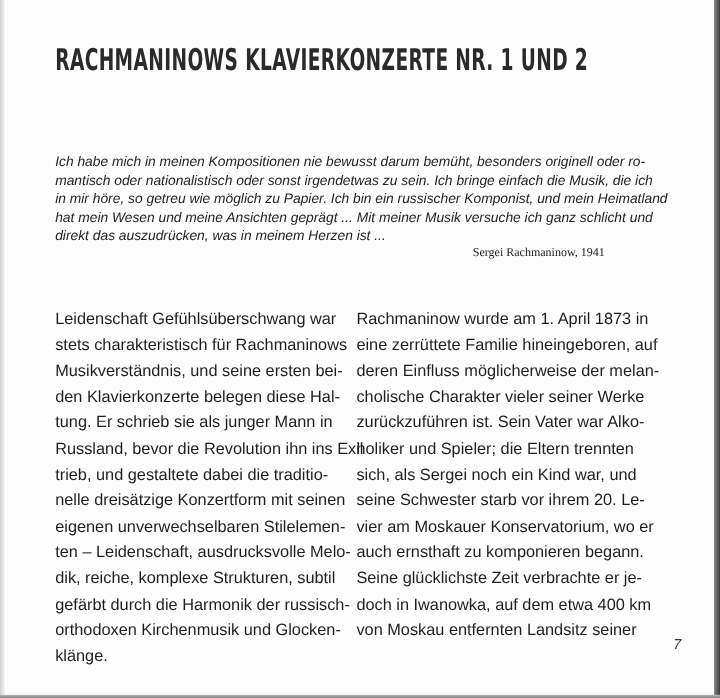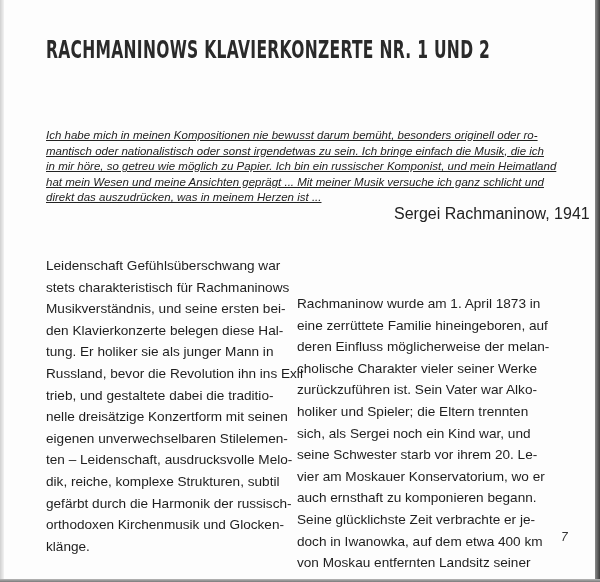--- a/index.html
+++ b/index.html
@@ -48,49 +48,48 @@
     }
     .epigraph {
       position: absolute;
       left: 46px;
       top: 128px;
       width: 505px;
       font-style: italic;
       font-size: 11.5px;
       line-height: 15.6px;
       color: #222;
-      text-decoration: underline;
     }
     .epigraph-line {
       display: block;
       white-space: nowrap;
     }
     .attribution {
       position: absolute;
       left: 394px;
       top: 205px;
-      font-size: 16px;
+      font-size: 10px;
       color: #222;
       white-space: nowrap;
+      font-family: Liberation Serif, serif;
     }
     .column {
       position: absolute;
       top: 255px;
       font-size: 13.6px;
       line-height: 21.6px;
       color: #1e1e1e;
     }
     .col-left {
       left: 46px;
       width: 214px;
     }
     .col-right {
       left: 297px;
       width: 212px;
-      margin-top: 38px;
     }
     .line {
       display: block;
       white-space: nowrap;
       text-align: justify;
       text-align-last: justify;
     }
     .line.last {
       text-align-last: left;
     }
@@ -119,21 +118,21 @@
   <span class="epigraph-line">hat mein Wesen und meine Ansichten geprägt ... Mit meiner Musik versuche ich ganz schlicht und</span>
   <span class="epigraph-line">direkt das auszudrücken, was in meinem Herzen ist ...</span>
 </div>
 <div class="attribution">Sergei Rachmaninow, 1941</div>
 
 <div class="column col-left">
   <span class="line">Leidenschaft Gefühlsüberschwang war</span>
   <span class="line">stets charakteristisch für Rachmaninows</span>
   <span class="line">Musikverständnis, und seine ersten bei-</span>
   <span class="line">den Klavierkonzerte belegen diese Hal-</span>
-  <span class="line">tung. Er holiker sie als junger Mann in</span>
+  <span class="line">tung. Er schrieb sie als junger Mann in</span>
   <span class="line">Russland, bevor die Revolution ihn ins Exil</span>
   <span class="line">trieb, und gestaltete dabei die traditio-</span>
   <span class="line">nelle dreisätzige Konzertform mit seinen</span>
   <span class="line">eigenen unverwechselbaren Stilelemen-</span>
   <span class="line">ten – Leidenschaft, ausdrucksvolle Melo-</span>
   <span class="line">dik, reiche, komplexe Strukturen, subtil</span>
   <span class="line">gefärbt durch die Harmonik der russisch-</span>
   <span class="line">orthodoxen Kirchenmusik und Glocken-</span>
   <span class="line last">klänge.</span>
 </div>

